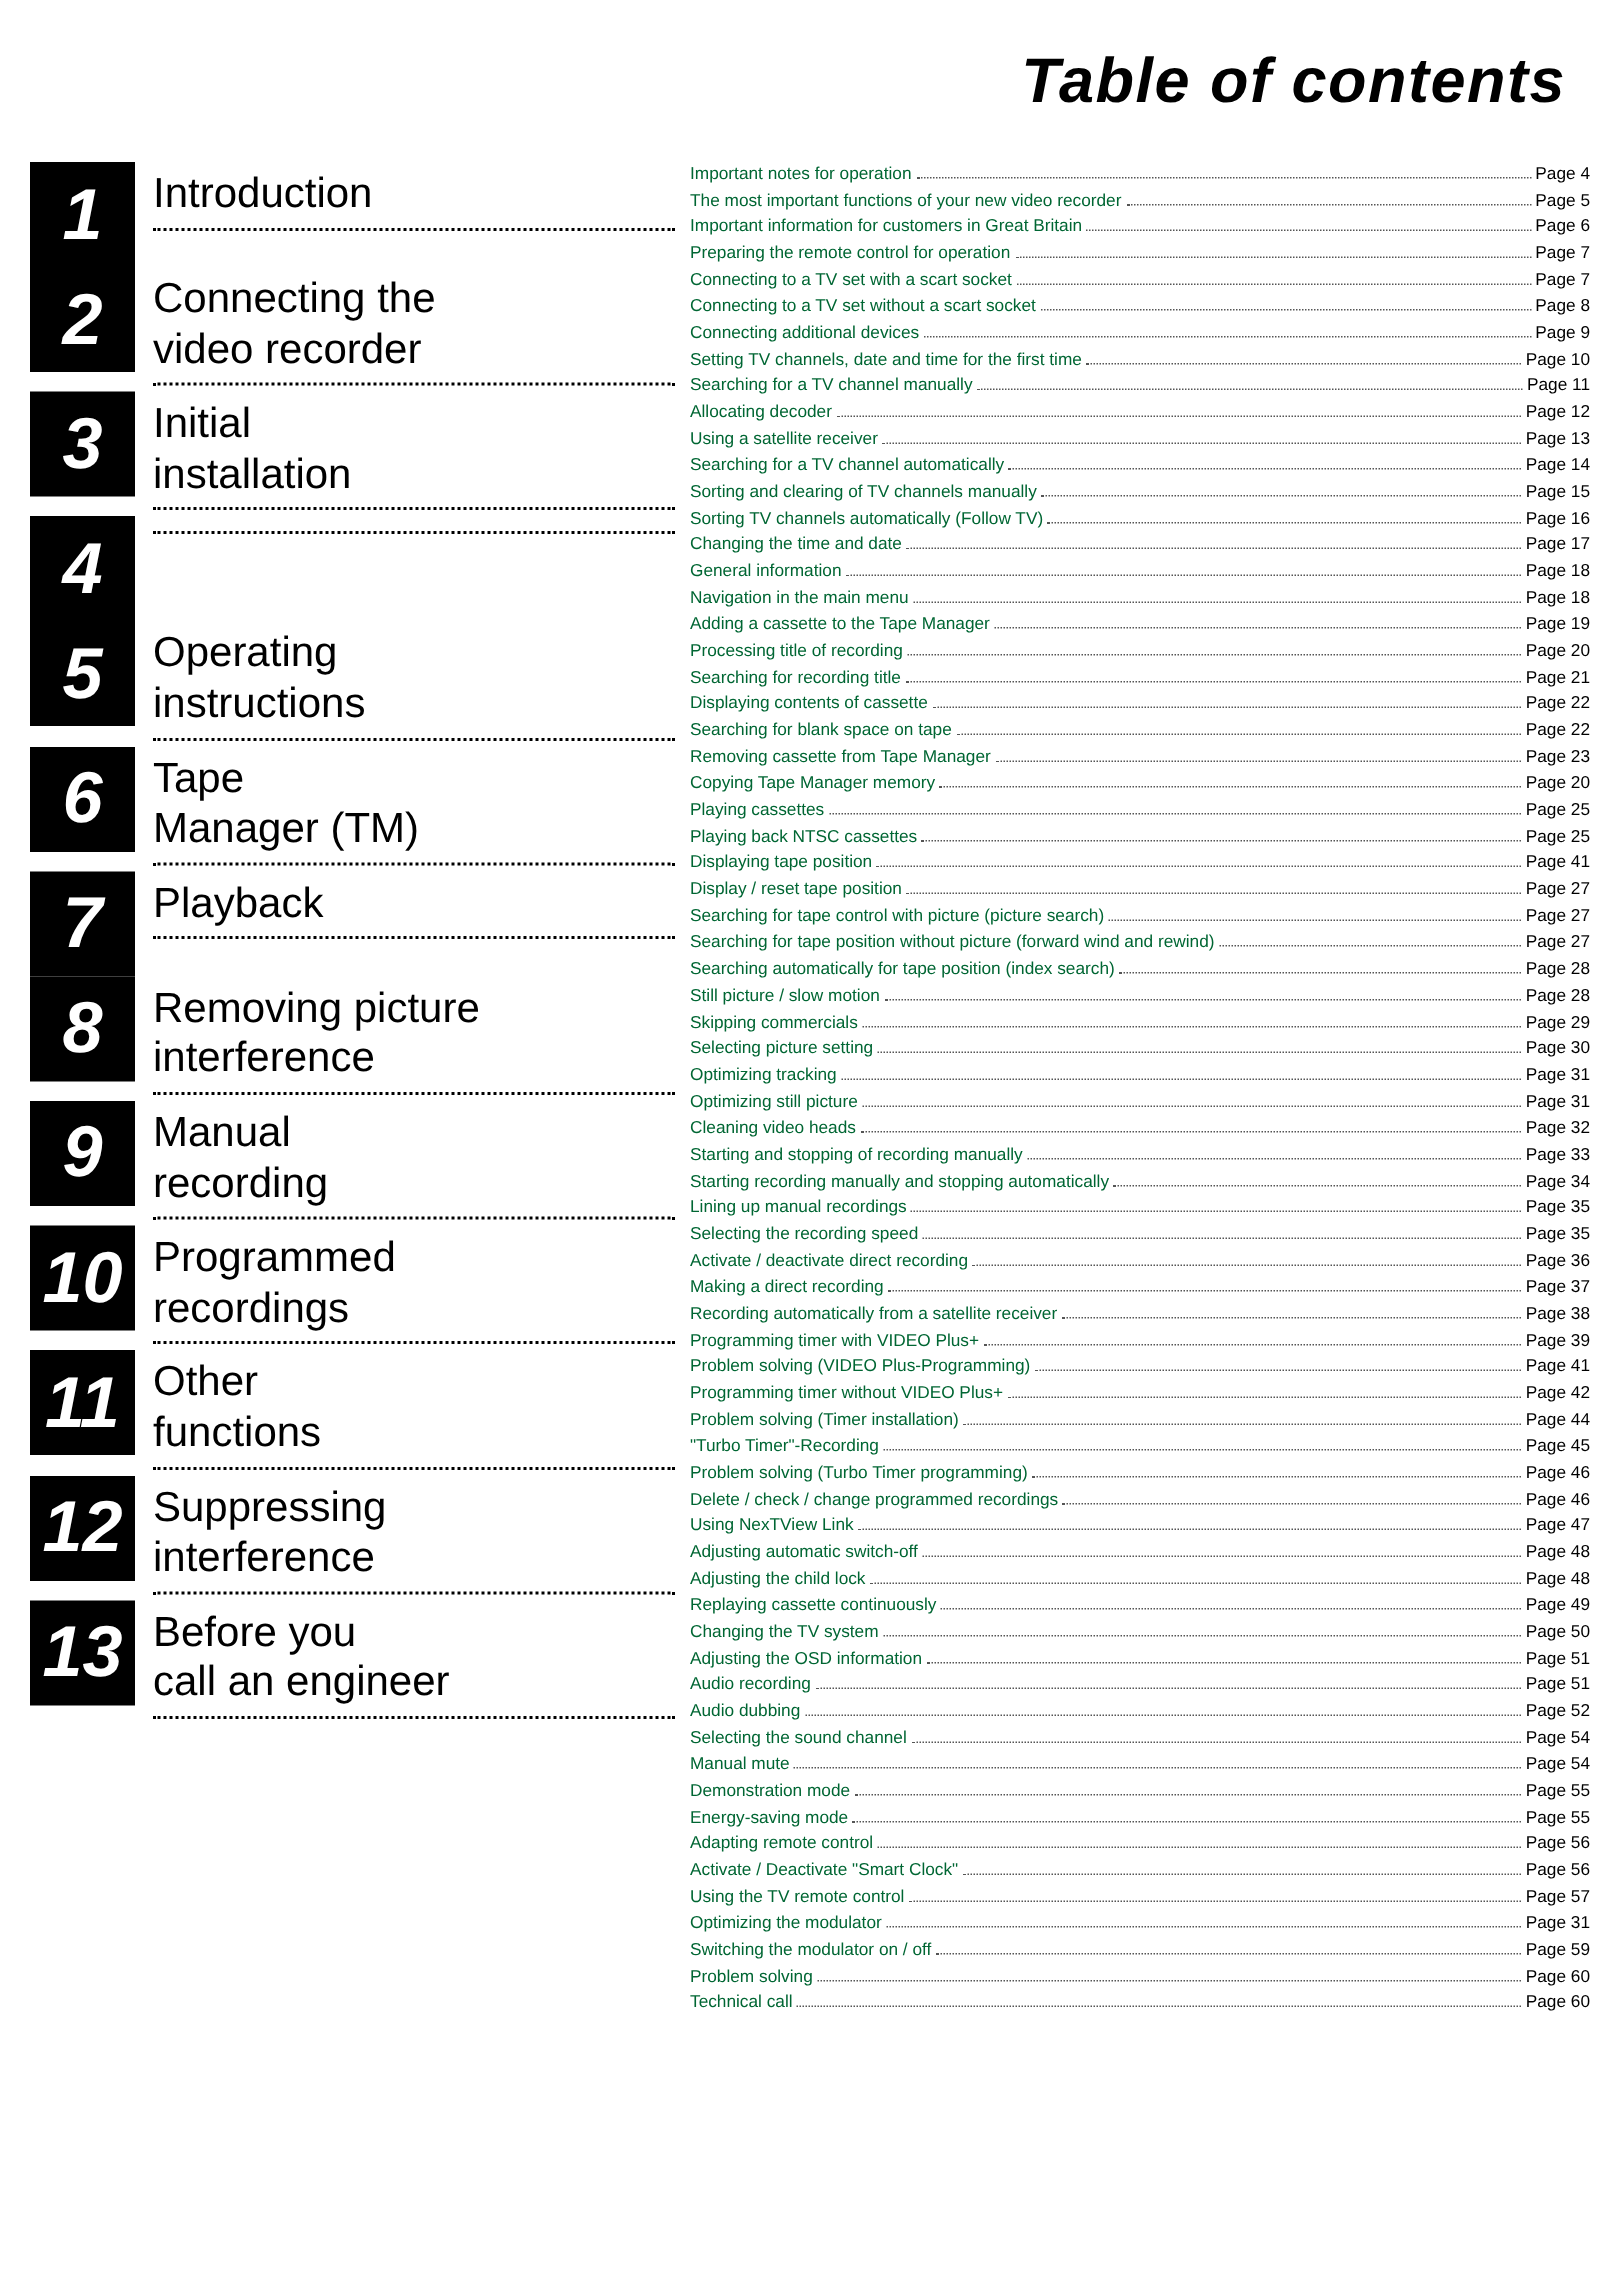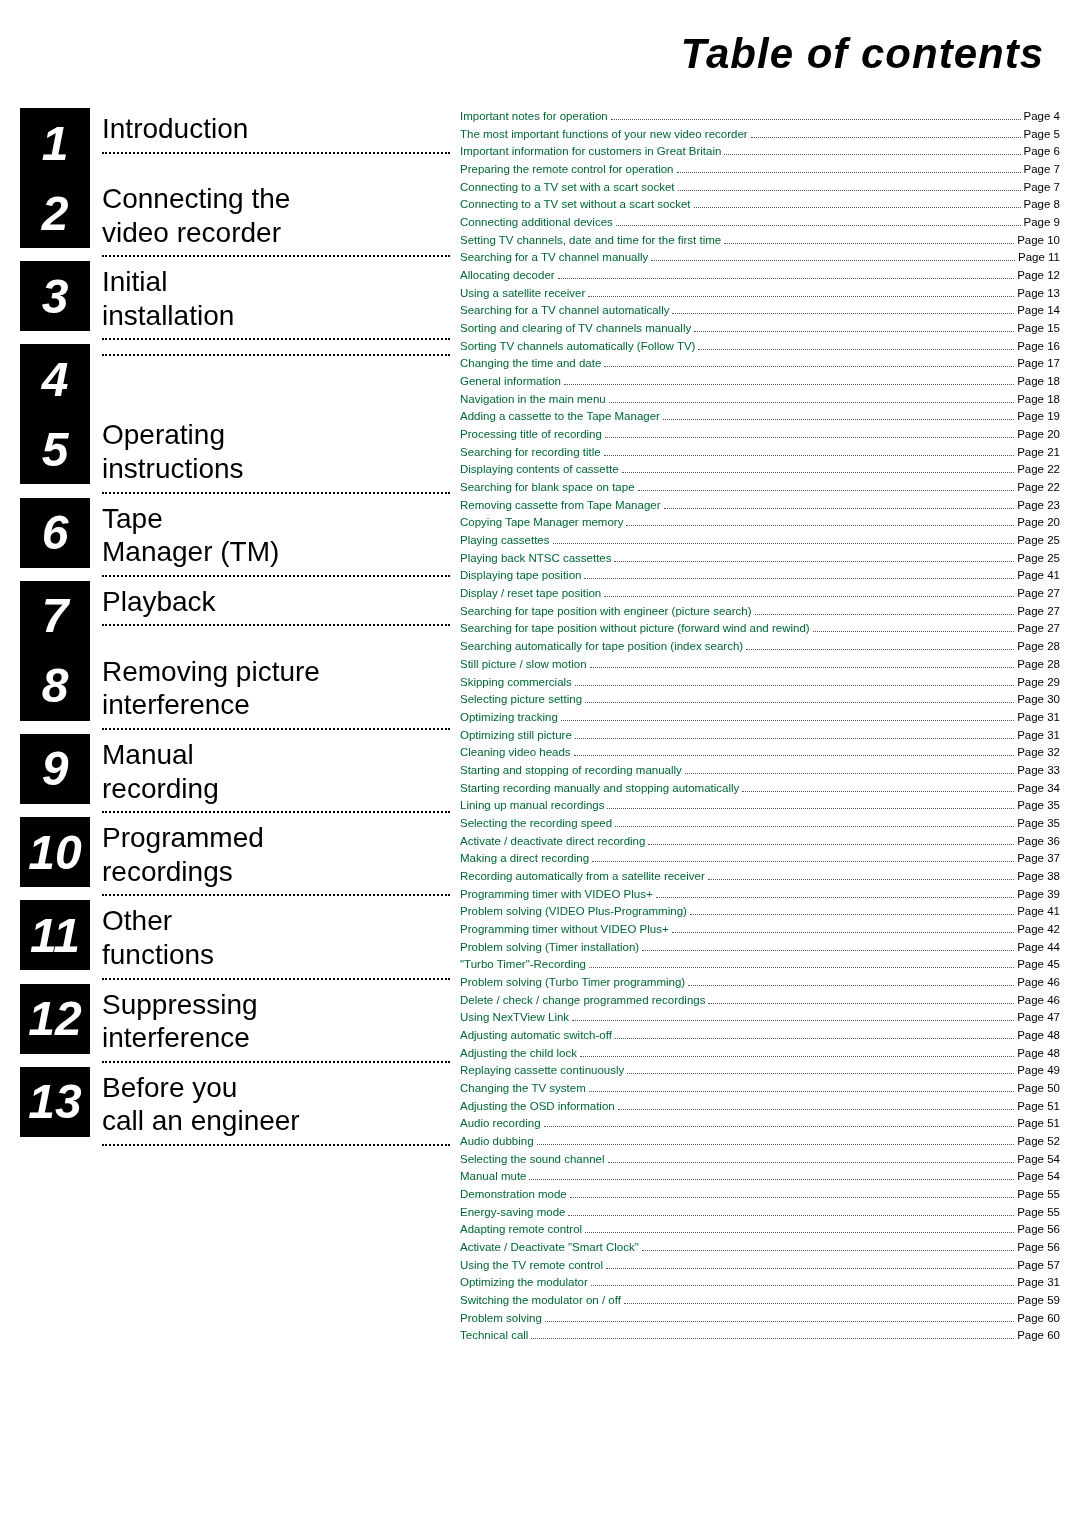--- a/index.html
+++ b/index.html
@@ -337,21 +337,21 @@
         <span class="toc-entry-text">Displaying tape position</span>
         <span class="toc-entry-dots"></span>
         <span class="toc-entry-page">Page 41</span>
       </div>
       <div class="toc-entry">
         <span class="toc-entry-text">Display / reset tape position</span>
         <span class="toc-entry-dots"></span>
         <span class="toc-entry-page">Page 27</span>
       </div>
       <div class="toc-entry">
-        <span class="toc-entry-text">Searching for tape position with engineer (picture search)</span>
+        <span class="toc-entry-text">Searching for tape control with picture (picture search)</span>
         <span class="toc-entry-dots"></span>
         <span class="toc-entry-page">Page 27</span>
       </div>
       <div class="toc-entry">
         <span class="toc-entry-text">Searching for tape position without picture (forward wind and rewind)</span>
         <span class="toc-entry-dots"></span>
         <span class="toc-entry-page">Page 27</span>
       </div>
       <div class="toc-entry">
         <span class="toc-entry-text">Searching automatically for tape position (index search)</span>

